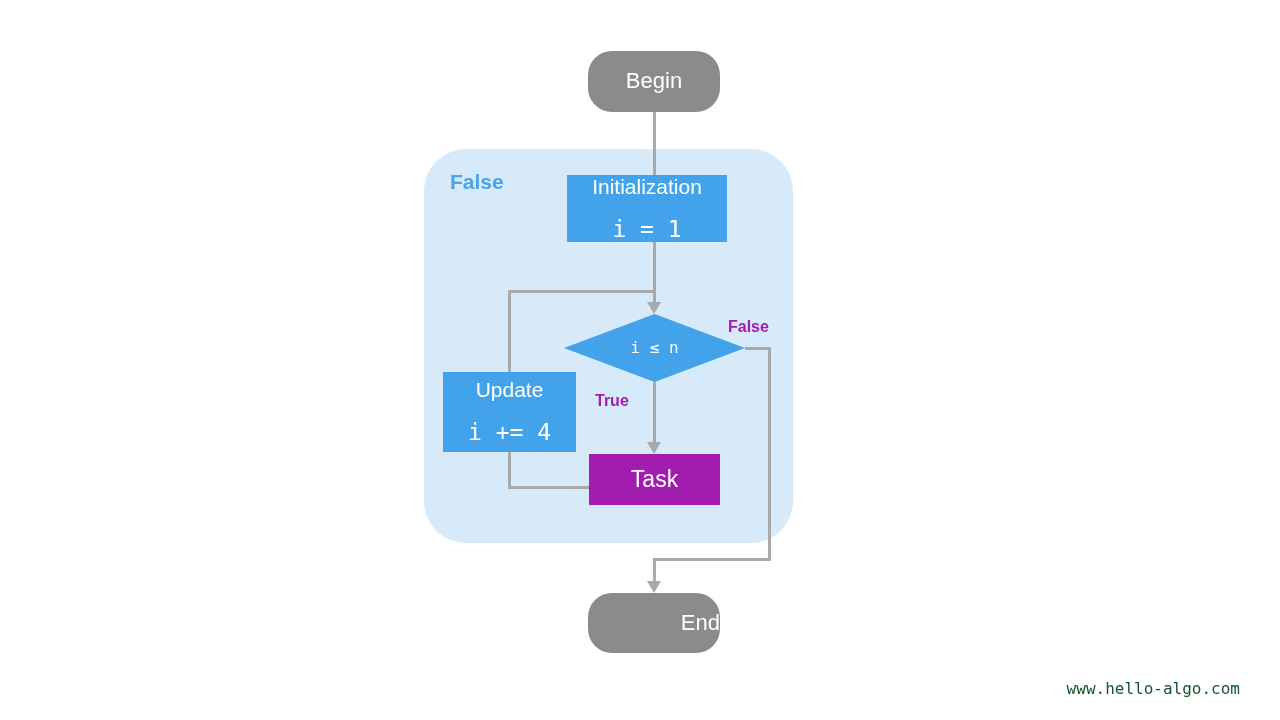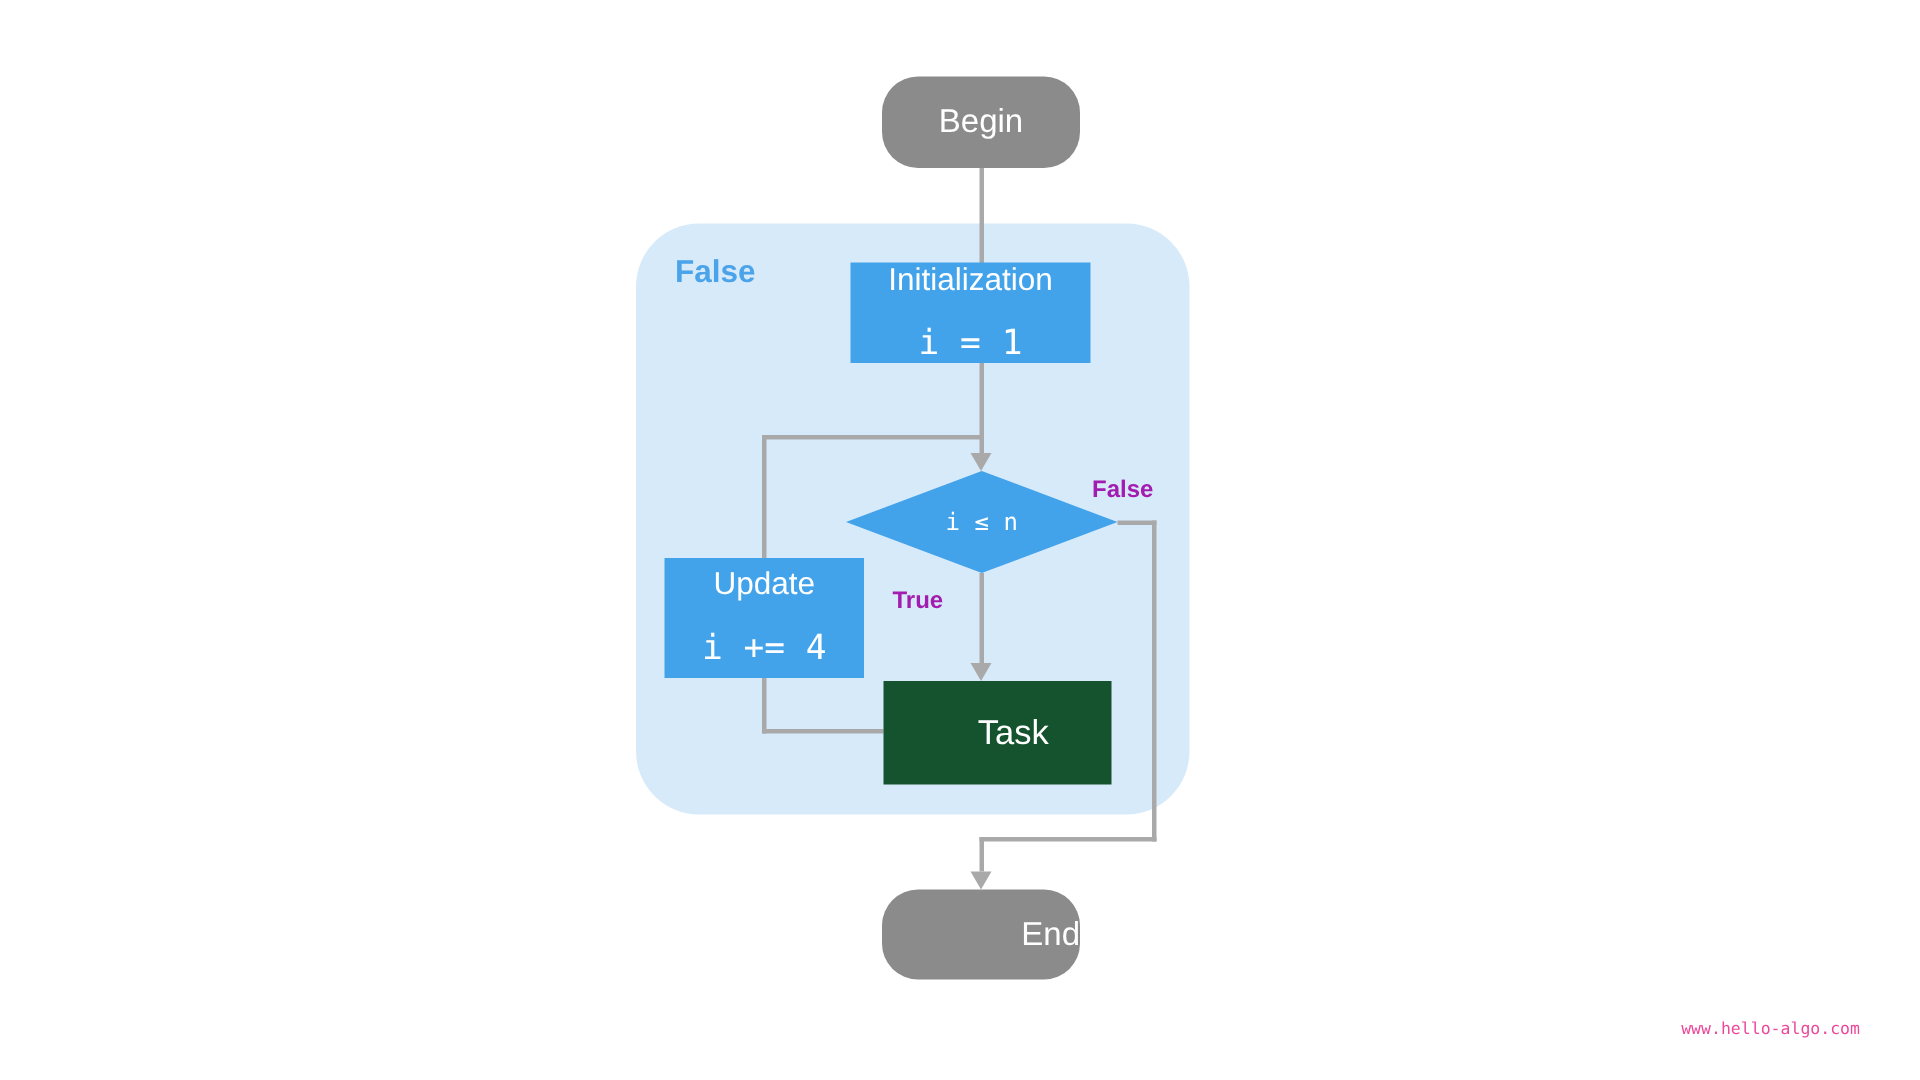--- a/index.html
+++ b/index.html
@@ -71,21 +71,21 @@
     left: 588px; width: 132px;
     background: #8B8B8B;
     border-radius: 24px;
   }
   .node-begin { top: 51px;  height: 61px; }
   .node-end   { top: 593px; height: 60px; align-items: flex-end; }
   .node-begin .label, .node-end .label { font-size: 22px; }
 
   .node-init   { left: 567px; top: 175px; width: 160px; height: 67px; background: #42A3EB; }
   .node-update { left: 443px; top: 372px; width: 133px; height: 80px; background: #42A3EB; }
-  .node-task   { left: 589px; top: 454px; width: 131px; height: 69px; background: #14532d; padding-left: 21px; }
+  .node-task   { left: 589px; top: 454px; width: 131px; height: 51px; background: #a21caf; }
   .node-task .label { font-size: 23px; }
 
   .node-diamond {
     left: 564px; top: 314px;
     width: 181px; height: 68px;
     background: #42A3EB;
     clip-path: polygon(50% 0, 100% 50%, 50% 100%, 0 50%);
   }
   .node-diamond .label {
     font-family: "DejaVu Sans Mono", monospace;
@@ -101,22 +101,22 @@
     z-index: 2;
   }
   .label-true  { left: 595px; top: 392px; }
   .label-false { left: 728px; top: 318px; }
 
   
   .watermark {
     position: absolute;
     right: 40px; top: 679px;
     font-family: "DejaVu Sans Mono", monospace;
-    font-size: 11px;
-    color: #ec4899;
+    font-size: 16px;
+    color: #14532d;
     z-index: 2;
   }
 </style>
 </head>
 <body>
 
 <div class="canvas">
 
   <div class="loop-box"></div>
   <div class="loop-label">False</div>

